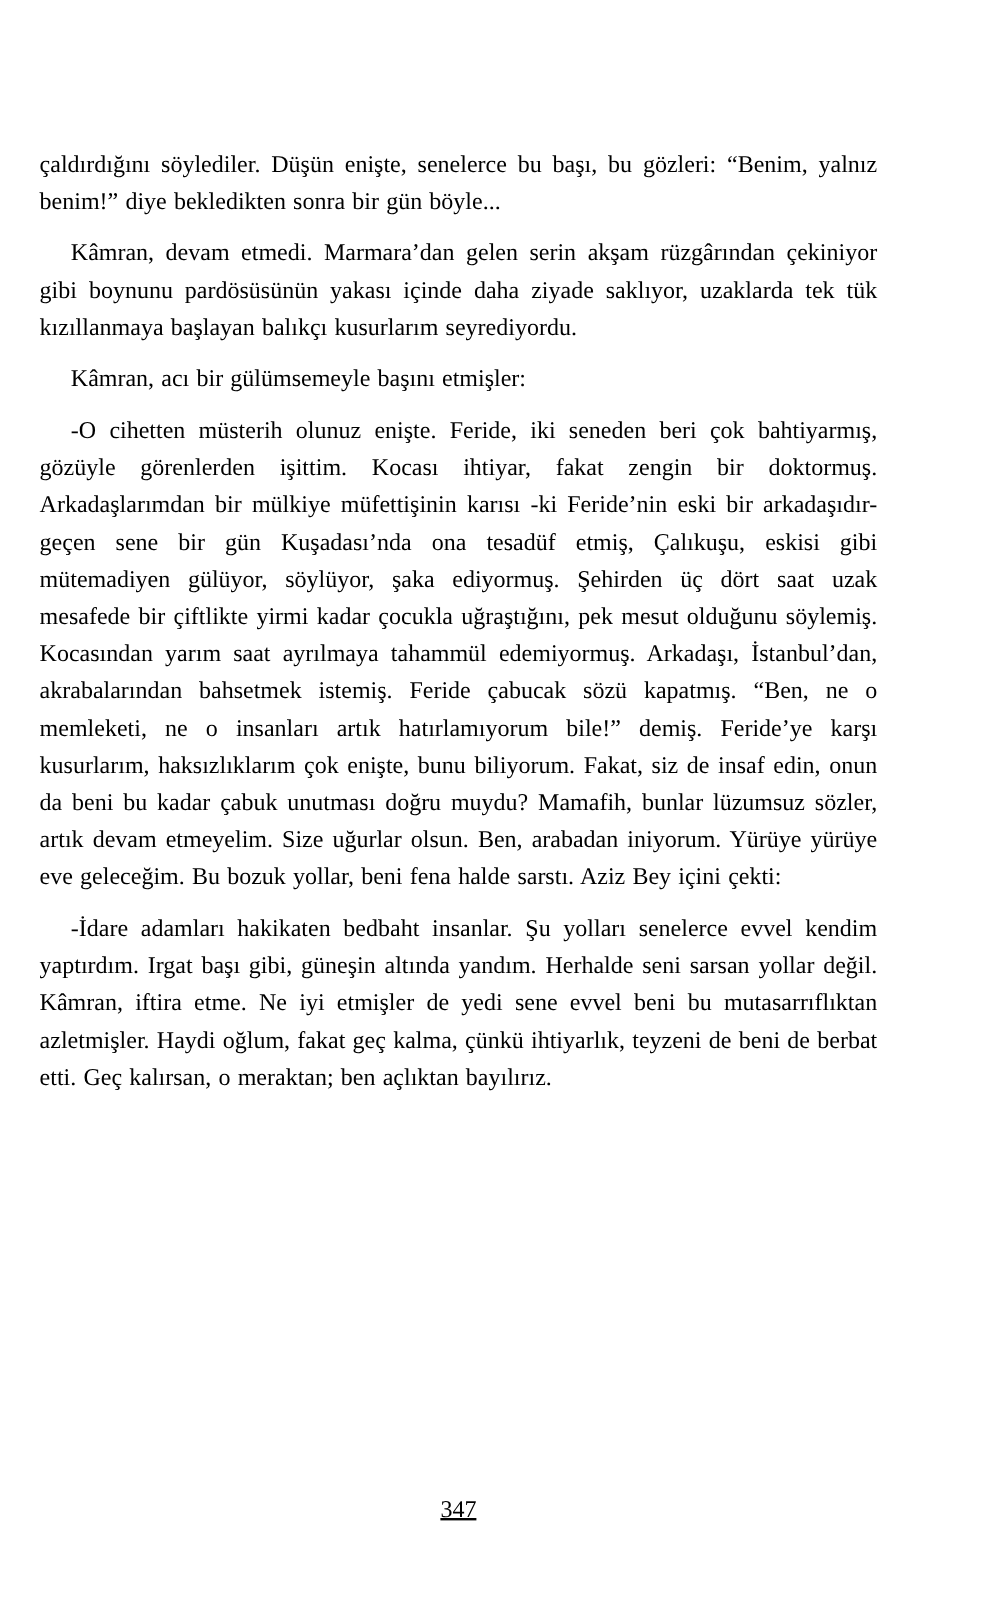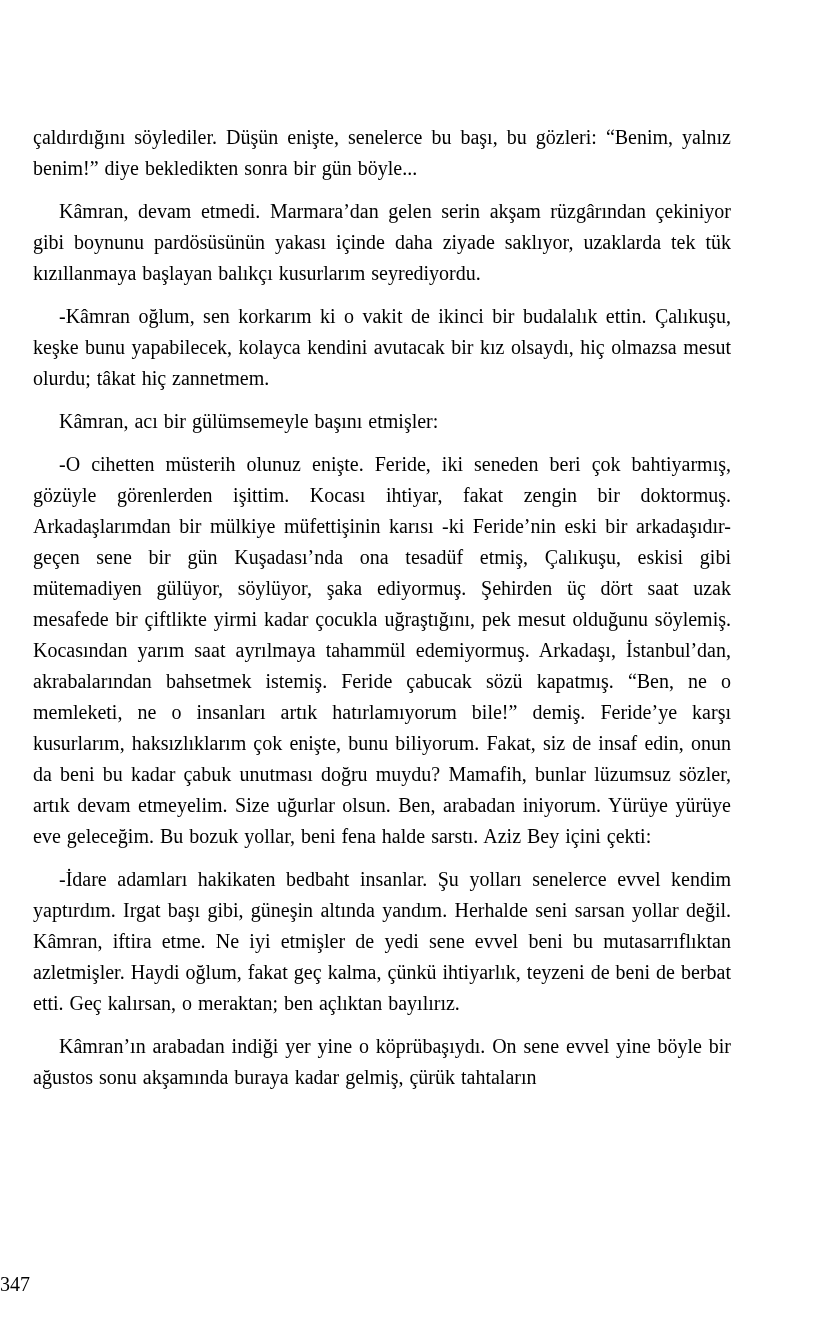--- a/index.html
+++ b/index.html
@@ -28,35 +28,35 @@
     line-height: 31px;
     text-align: justify;
     text-indent: 26px;
     word-spacing: 1px;
   }
   .content p.no-indent {
     text-indent: 0;
   }
   .page-number {
     position: absolute;
-    bottom: 36px;
+    bottom: 62px;
     left: 0;
     width: 100%;
+    text-align: center;
     font-size: 20px;
     font-family: "Liberation Serif", serif;
     color: #000000;
+    text-decoration: underline;
   }
 </style>
 </head>
 <body>
 
 <div class="page">
   <div class="content">
     <p class="no-indent">çaldırdığını söylediler. Düşün enişte, senelerce bu başı, bu gözleri: “Benim, yalnız benim!” diye bekledikten sonra bir gün böyle...</p>
     <p>Kâmran, devam etmedi. Marmara’dan gelen serin akşam rüzgârından çekiniyor gibi boynunu pardösüsünün yakası içinde daha ziyade saklıyor, uzaklarda tek tük kızıllanmaya başlayan balıkçı kusurlarım seyrediyordu.</p>
-    <p>-Kâmran oğlum, sen korkarım ki o vakit de ikinci bir budalalık ettin. Çalıkuşu, keşke bunu yapabilecek, kolayca kendini avutacak bir kız olsaydı, hiç olmazsa mesut olurdu; tâkat hiç zannetmem.</p>
     <p>Kâmran, acı bir gülümsemeyle başını etmişler:</p>
     <p>-O cihetten müsterih olunuz enişte. Feride, iki seneden beri çok bahtiyarmış, gözüyle görenlerden işittim. Kocası ihtiyar, fakat zengin bir doktormuş. Arkadaşlarımdan bir mülkiye müfettişinin karısı -ki Feride’nin eski bir arkadaşıdır- geçen sene bir gün Kuşadası’nda ona tesadüf etmiş, Çalıkuşu, eskisi gibi mütemadiyen gülüyor, söylüyor, şaka ediyormuş. Şehirden üç dört saat uzak mesafede bir çiftlikte yirmi kadar çocukla uğraştığını, pek mesut olduğunu söylemiş. Kocasından yarım saat ayrılmaya tahammül edemiyormuş. Arkadaşı, İstanbul’dan, akrabalarından bahsetmek istemiş. Feride çabucak sözü kapatmış. “Ben, ne o memleketi, ne o insanları artık hatırlamıyorum bile!” demiş. Feride’ye karşı kusurlarım, haksızlıklarım çok enişte, bunu biliyorum. Fakat, siz de insaf edin, onun da beni bu kadar çabuk unutması doğru muydu? Mamafih, bunlar lüzumsuz sözler, artık devam etmeyelim. Size uğurlar olsun. Ben, arabadan iniyorum. Yürüye yürüye eve geleceğim. Bu bozuk yollar, beni fena halde sarstı. Aziz Bey içini çekti:</p>
     <p>-İdare adamları hakikaten bedbaht insanlar. Şu yolları senelerce evvel kendim yaptırdım. Irgat başı gibi, güneşin altında yandım. Herhalde seni sarsan yollar değil. Kâmran, iftira etme. Ne iyi etmişler de yedi sene evvel beni bu mutasarrıflıktan azletmişler. Haydi oğlum, fakat geç kalma, çünkü ihtiyarlık, teyzeni de beni de berbat etti. Geç kalırsan, o meraktan; ben açlıktan bayılırız.</p>
-    <p>Kâmran’ın arabadan indiği yer yine o köprübaşıydı. On sene evvel yine böyle bir ağustos sonu akşamında buraya kadar gelmiş, çürük tahtaların</p>
   </div>
   <div class="page-number">347</div>
 </div>
 
 </body></html>

